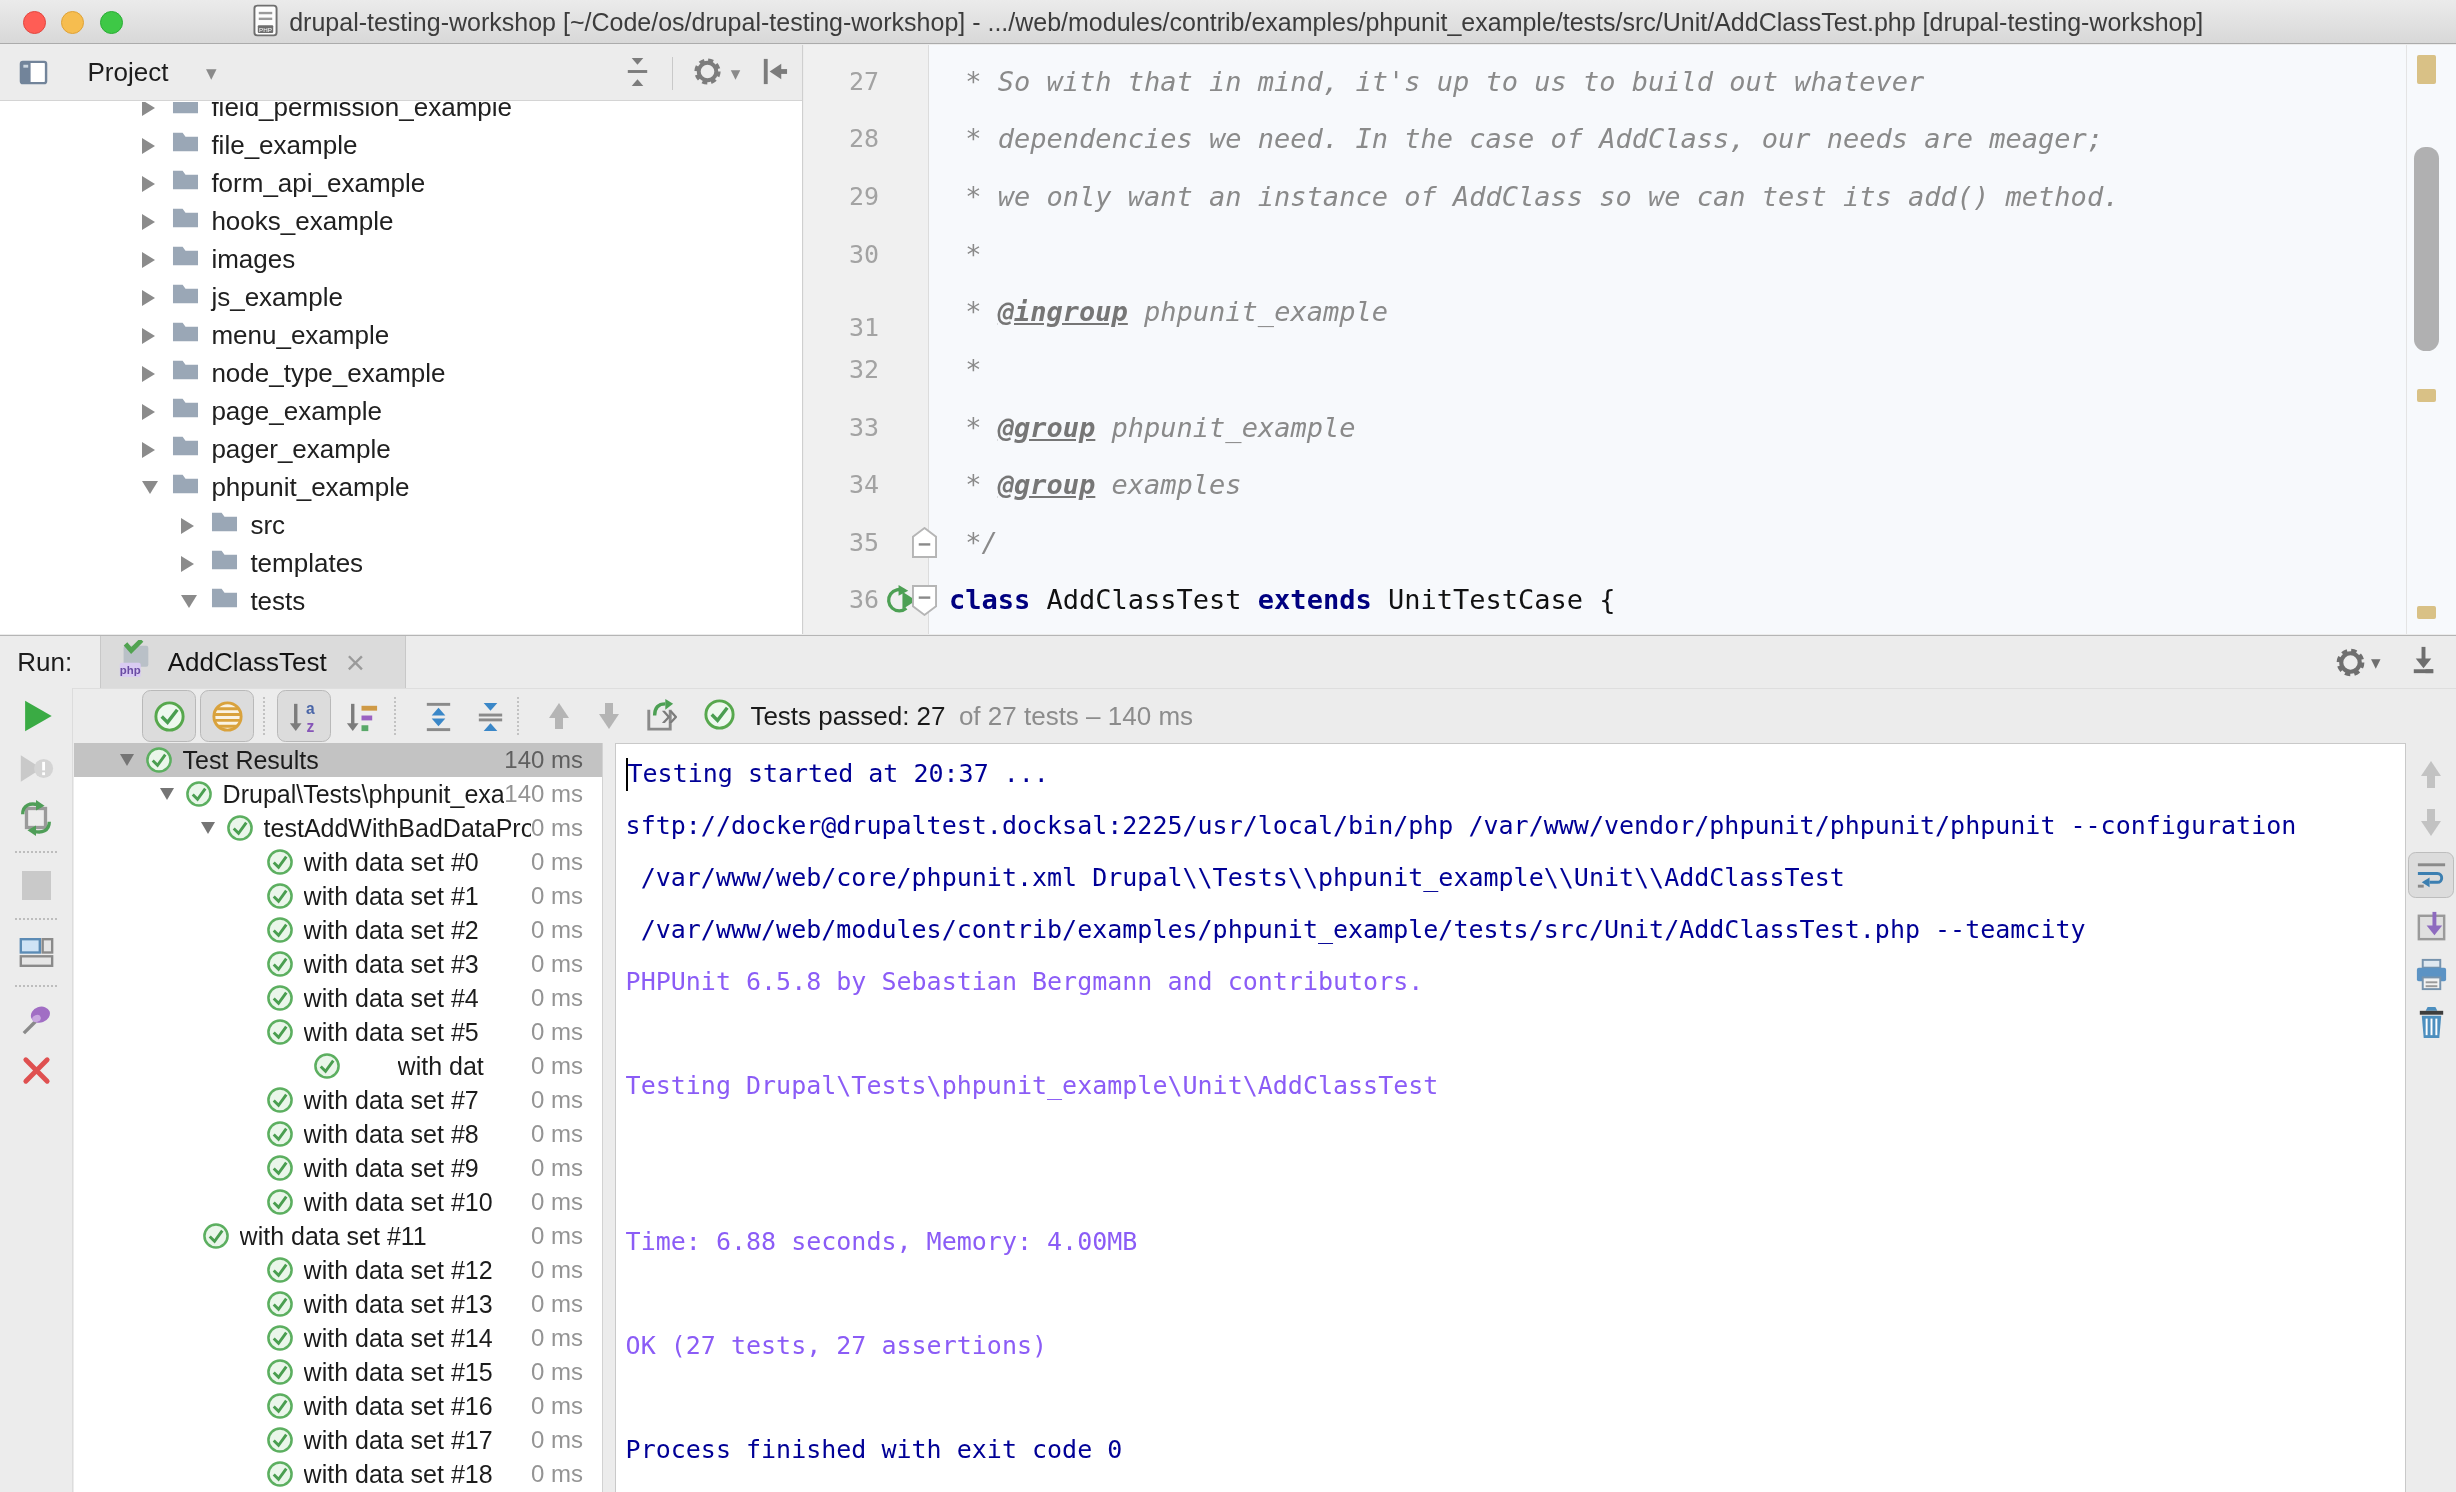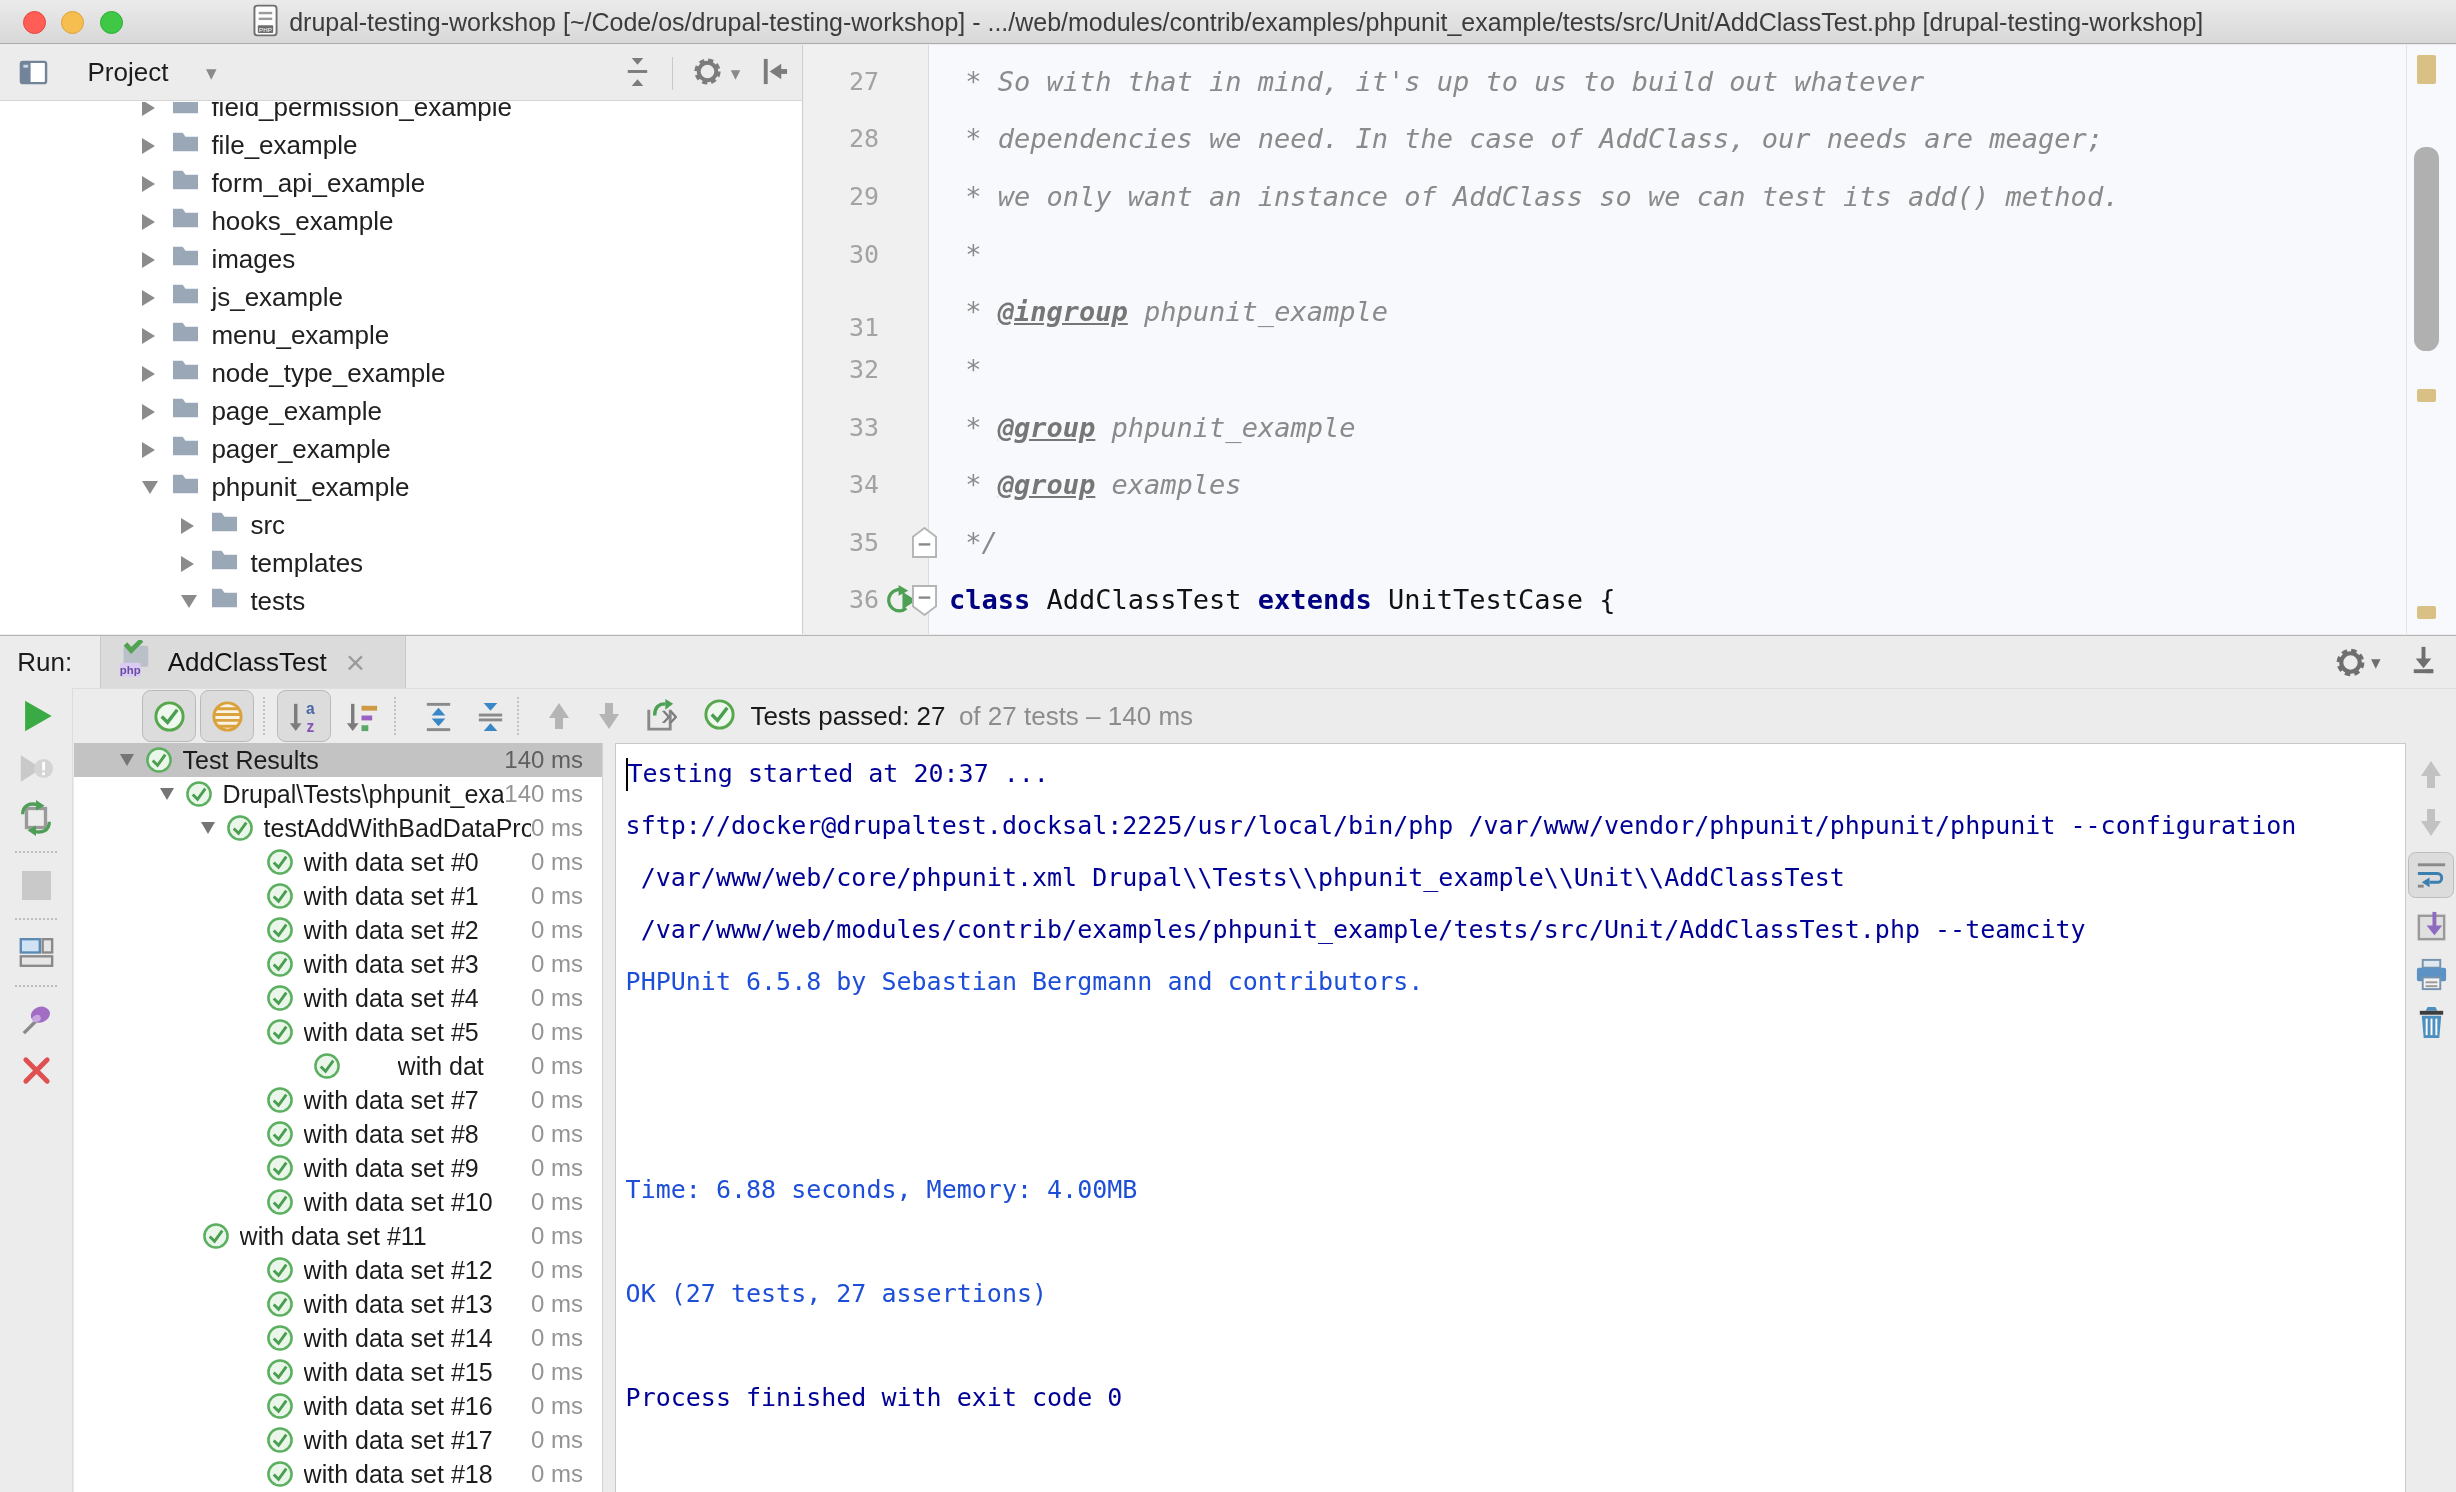--- a/index.html
+++ b/index.html
@@ -85,21 +85,21 @@
   .tt-arr { width:0; height:0; border-top:12.5px solid #757575; border-left:7.7px solid transparent; border-right:7.7px solid transparent; }
   .tt-icon { margin-right:9.6px; flex:none; display:flex; }
   .tt-label { overflow:hidden; text-overflow:clip; }
   .tt-time { margin-left:auto; padding-right:19px; color:#949494; font-size:24px; flex:none; }
   .tt-row.sel .tt-time { color:#5f5f5f; }
 
   .console { position:absolute; left:615px; top:107px; right:50px; bottom:0; background:#ffffff;
     border:1px solid #c9c9c9; border-bottom:none; padding:3.8px 0 0 9.6px; overflow:hidden; }
   .con-line { height:52px; line-height:52px; font-family:"DejaVu Sans Mono", monospace; font-size:25px; white-space:pre; }
   .con-blue { color:#000096; }
-  .con-black { color:#1d4ed8; }
+  .con-black { color:#8b5cf6; }
   .caret { display:inline-block; width:2.9px; height:33px; background:#000; vertical-align:middle; margin-right:-1px; }
 
   .right-strip { position:absolute; right:0; top:107px; width:50px; bottom:0; background:#ececec;
     display:flex; flex-direction:column; align-items:center; padding-top:7.7px; }
   .rs-item { height:48px; display:flex; align-items:center; justify-content:center; width:100%; flex:none; }
   .rs-box { width:46px; height:46px; background:#dcdcdc; border:1px solid #bdbdbd; border-radius:7.7px;
     display:flex; align-items:center; justify-content:center; }
 
   .tri-up { width:0; height:0; border-bottom:15.4px solid #c2c2c2; border-left:10.6px solid transparent; border-right:10.6px solid transparent; }
   .tri-dn { width:0; height:0; border-top:15.4px solid #c2c2c2; border-left:10.6px solid transparent; border-right:10.6px solid transparent; }
@@ -785,20 +785,21 @@
         </div>
       </div>
 
     <div class="console" id="console">
         <div class="con-line con-blue"><span class="caret"></span>Testing started at 20:37 ...</div>
         <div class="con-line con-blue">sftp://docker@drupaltest.docksal:2225/usr/local/bin/php /var/www/vendor/phpunit/phpunit/phpunit --configuration</div>
         <div class="con-line con-blue"> /var/www/web/core/phpunit.xml Drupal\\Tests\\phpunit_example\\Unit\\AddClassTest</div>
         <div class="con-line con-blue"> /var/www/web/modules/contrib/examples/phpunit_example/tests/src/Unit/AddClassTest.php --teamcity</div>
         <div class="con-line con-black">PHPUnit 6.5.8 by Sebastian Bergmann and contributors.</div>
         <div class="con-line con-black"></div>
+        <div class="con-line con-black">Testing Drupal\Tests\phpunit_example\Unit\AddClassTest</div>
         <div class="con-line con-black"></div>
         <div class="con-line con-black"></div>
         <div class="con-line con-black">Time: 6.88 seconds, Memory: 4.00MB</div>
         <div class="con-line con-black"></div>
         <div class="con-line con-black">OK (27 tests, 27 assertions)</div>
         <div class="con-line con-black"></div>
         <div class="con-line con-blue">Process finished with exit code 0</div>
       </div>
 
     <div class="right-strip">

